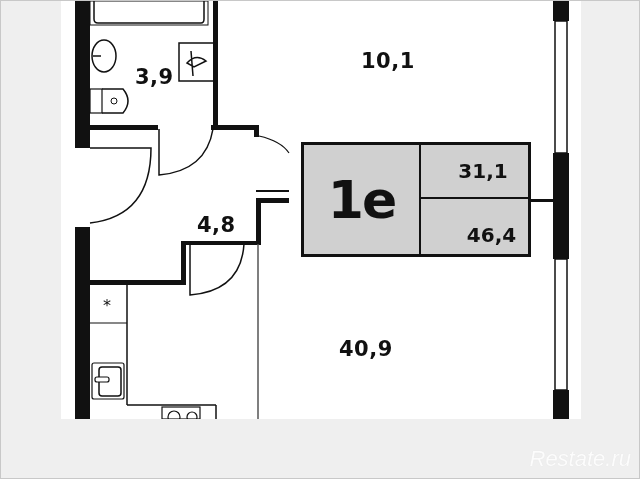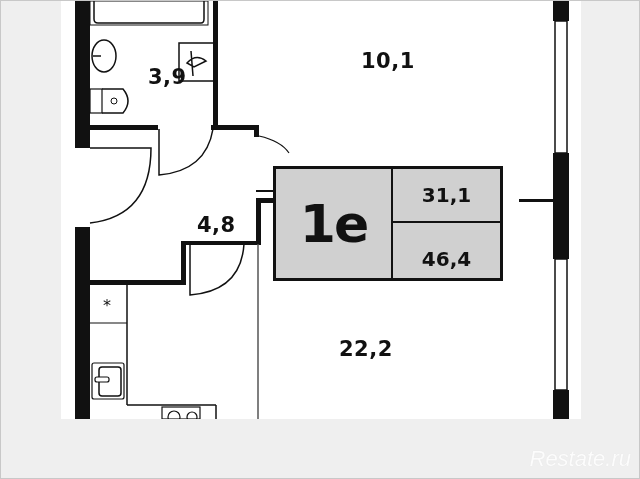--- a/index.html
+++ b/index.html
@@ -29,21 +29,21 @@
     }
     .badge-type {
       position: absolute; left: 0; top: 0; width: 115px; height: 109px;
       border-right: 2px solid #111;
       display: flex; align-items: center; justify-content: center;
       font-size: 52px; font-weight: bold; color: #111; letter-spacing: -2px;
     }
     .badge-cell {
       position: absolute; left: 117px; width: 107px; height: 54px;
       display: flex; align-items: center; justify-content: center;
-      font-size: 20px; font-weight: bold; color: #111;
+      font-size: 20px; font-weight: bold; color: #111; padding-left: 17px;
     }
     .badge-cell.top { top: 0; border-bottom: 2px solid #111; height: 54px; box-sizing: border-box; }
     .badge-cell.bottom { top: 54px; height: 72px; }
     .watermark {
       position: absolute; right: 8px; bottom: 6px;
       font-family: "Liberation Sans", sans-serif; font-style: italic;
       font-size: 22px; color: #ffffff; opacity: 0.85;
       text-shadow: 0 0 1px #d8d8d8;
     }
   </style>
@@ -113,26 +113,26 @@
 
       <rect x="552" y="0" width="16" height="20" fill="#111"></rect>
       <rect x="554" y="20" width="12" height="132" fill="#fff" stroke="#111" stroke-width="1.5"></rect>
       <rect x="552" y="152" width="16" height="106" fill="#111"></rect>
       <rect x="554" y="258" width="12" height="131" fill="#fff" stroke="#111" stroke-width="1.5"></rect>
       <rect x="552" y="389" width="16" height="29" fill="#111"></rect>
 
       <rect x="518" y="198" width="36" height="3" fill="#111"></rect>
     </svg>
 
-    <div class="label" style="left:87px;top:64px;">3,9</div>
+    <div class="label" style="left:74px;top:64px;">3,9</div>
     <div class="label" style="left:300px;top:48px;">10,1</div>
     <div class="label" style="left:136px;top:175px;margin-top:37px;">4,8</div>
-    <div class="label" style="left:278px;top:336px;">22,2</div>
+    <div class="label" style="left:278px;top:336px;">40,9</div>
 
-    <div class="badge" style="left:212px;margin-top:24px;">
+    <div class="badge" style="left:240px;">
       <div class="badge-type">1e</div>
       <div class="badge-cell top">31,1</div>
       <div class="badge-cell bottom">46,4</div>
     </div>
   </div>
 
   <div class="watermark">Restate.ru</div>
 </div>
 
 </body></html>

